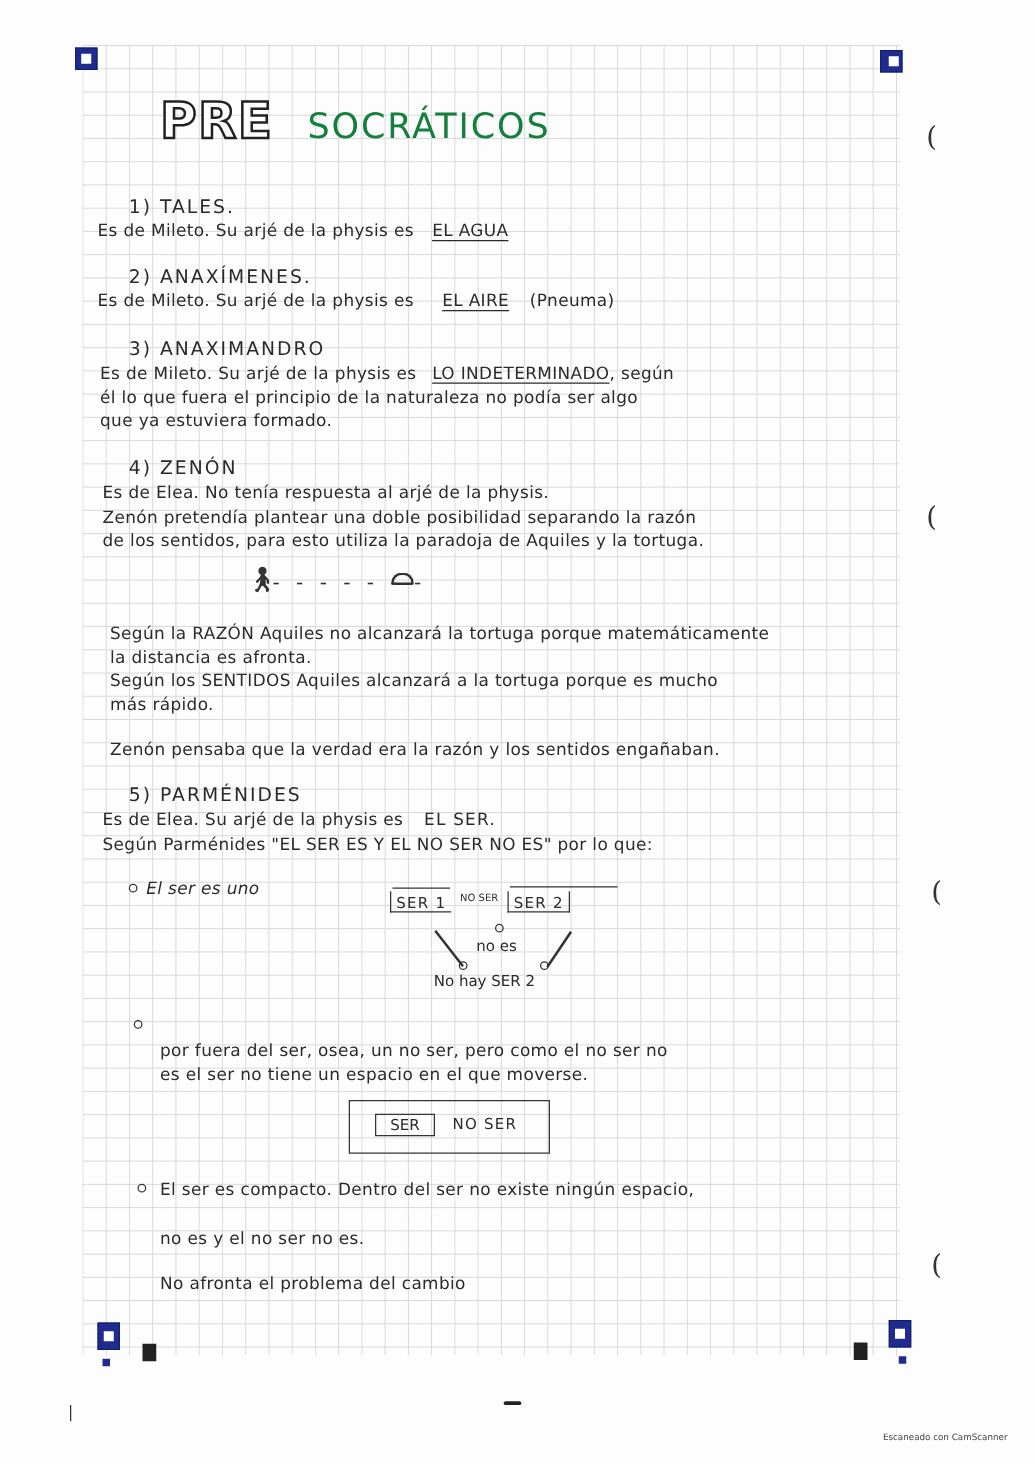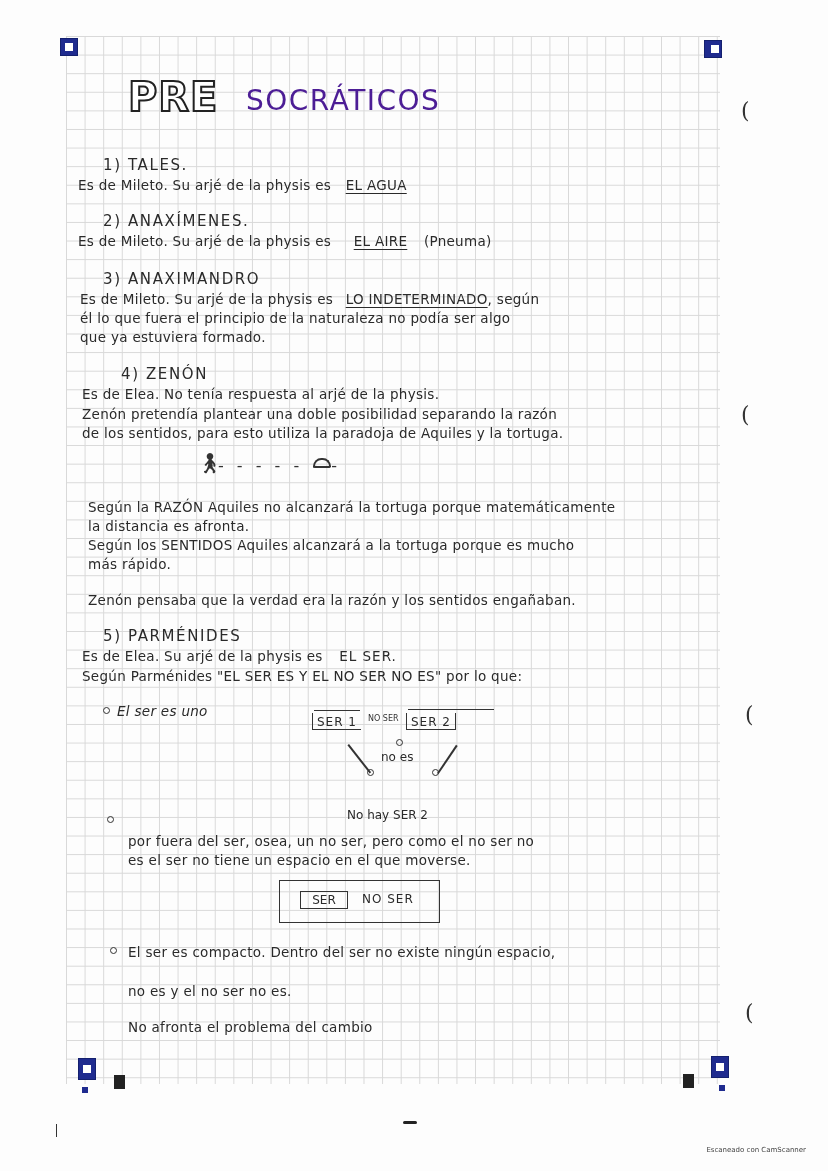--- a/index.html
+++ b/index.html
@@ -35,21 +35,21 @@
   .txt { font-size: 13.5px; letter-spacing: 0.3px; }
   .heading { font-size: 15px; letter-spacing: 1.6px; text-transform: uppercase; text-align: center; }
   .u { text-decoration: underline; text-underline-offset: 3px; }
 
   .title-pre {
     position: absolute; left: 128px; top: 74px;
     font-family: "DejaVu Sans", sans-serif; font-weight: bold; font-size: 40px;
     color: #fff; -webkit-text-stroke: 2px #222; letter-spacing: 1px;
   }
   .title-rest {
-    position: absolute; left: 246px; top: 84px; font-size: 28px; letter-spacing: 1.5px; color: #4c1d95;
+    position: absolute; left: 246px; top: 84px; font-size: 28px; letter-spacing: 1.5px; color: #15803d;
     font-family: "DejaVu Sans", sans-serif;
   }
 
   .stick { position: absolute; left: 197px; top: 451px; font-size: 20px; color: #333; }
   .dashes { position: absolute; left: 218px; top: 456px; font-size: 16px; letter-spacing: 4px; color: #333; }
   .turtle { position: absolute; left: 313px; top: 458px; width: 18px; height: 10px; border: 2px solid #333; border-radius: 10px 10px 2px 2px; box-sizing: border-box; }
 
   .diag-box { position: absolute; border-bottom: 1.5px solid #333; border-left: 1.5px solid #333; font-size: 12px; letter-spacing: 1px; color: #2a2a2a; padding: 2px 4px 0 4px; }
   .diag-over { position: absolute; border-top: 1.5px solid #333; }
   .diag-small { position: absolute; font-size: 8px; color: #333; }
@@ -103,21 +103,21 @@
   </div>
 
   <div class="hand heading" style="left:103px; top:270px;">3) ANAXIMANDRO</div>
   <div class="hand txt" style="left:80px; top:291px;">
     <span>Es de Mileto. Su arjé de la physis es</span>
     <span class="u" style="margin-left:8px;">LO INDETERMINADO</span><span>, según</span>
   </div>
   <div class="hand txt" style="left:80px; top:310px;">él lo que fuera el principio de la naturaleza no podía ser algo</div>
   <div class="hand txt" style="left:80px; top:329px;">que ya estuviera formado.</div>
 
-  <div class="hand heading" style="left:103px; top:365px;padding-left:18px;">4) ZENÓN</div>
+  <div class="hand heading" style="left:103px; top:365px;">4) ZENÓN</div>
   <div class="hand txt" style="left:82px; top:386px;">Es de Elea. No tenía respuesta al arjé de la physis.</div>
   <div class="hand txt" style="left:82px; top:406px;">Zenón pretendía plantear una doble posibilidad separando la razón</div>
   <div class="hand txt" style="left:82px; top:425px;">de los sentidos, para esto utiliza la paradoja de Aquiles y la tortuga.</div>
 
   <span class="stick">🚶︎</span>
   <span class="dashes">- - - - - - -</span>
   <span class="turtle"></span>
 
   <div class="hand txt" style="left:88px; top:499px;">Según la RAZÓN Aquiles no alcanzará la tortuga porque matemáticamente</div>
   <div class="hand txt" style="left:88px; top:518px;">la distancia es afronta.</div>
@@ -139,21 +139,21 @@
   <div class="diag-over" style="left:408px; top:709px; width:86px;"></div>
   <div class="diag-box" style="left:312px; top:713px;"><span>SER 1</span></div>
   <div class="diag-small" style="left:368px; top:714px;">NO SER</div>
   <div class="diag-box" style="left:406px; top:713px; border-right:1.5px solid #333;"><span>SER 2</span></div>
   <span class="dot" style="left:396px; top:739px;"></span>
   <div class="diag-label" style="left:381px; top:750px;">no es</div>
   <div class="diag-line" style="left:349px; top:744px; width:36px; transform:rotate(52deg);"></div>
   <div class="diag-line" style="left:437px; top:773px; width:34px; transform:rotate(-56deg);"></div>
   <span class="dot" style="left:367px; top:769px;"></span>
   <span class="dot" style="left:432px; top:769px;"></span>
-  <div class="diag-label" style="left:347px; top:808px;">No hay SER 2</div>
+  <div class="diag-label" style="left:347px; top:778px;">No hay SER 2</div>
 
   <span class="bullet" style="left:107px; top:816px;"></span>
   <div class="hand txt" style="left:128px; top:833px;">por fuera del ser, osea, un no ser, pero como el no ser no</div>
   <div class="hand txt" style="left:128px; top:852px;">es el ser no tiene un espacio en el que moverse.</div>
 
   <div class="box-outer"></div>
   <div class="box-inner">SER</div>
   <div class="box-ns">NO SER</div>
 
   <span class="bullet" style="left:110px; top:947px;"></span>

